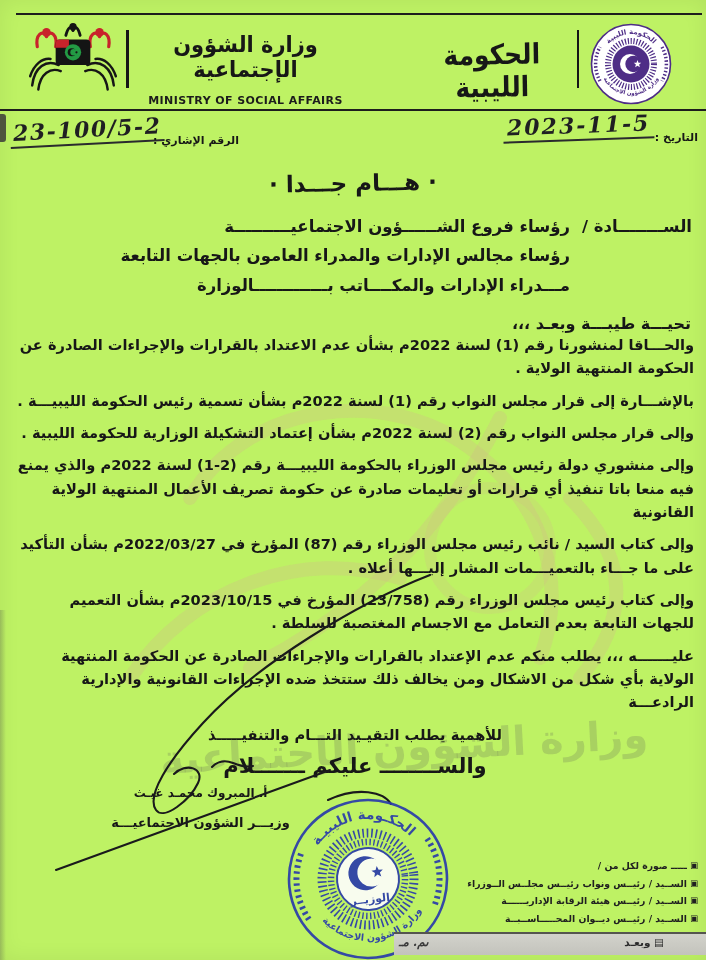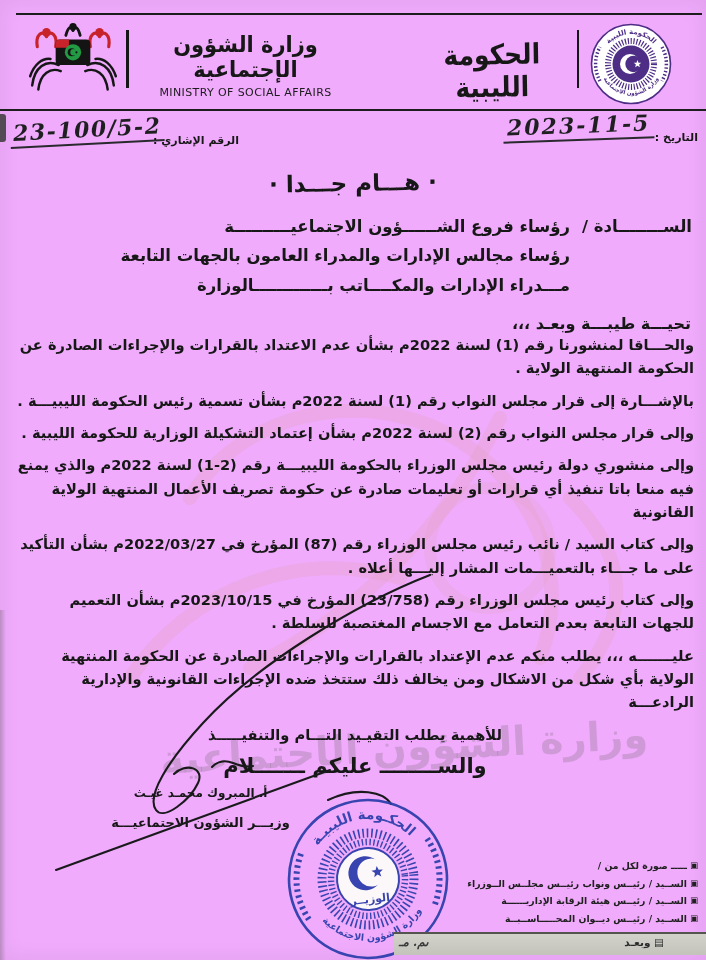--- a/index.html
+++ b/index.html
@@ -1,31 +1,31 @@
 <!DOCTYPE html>
 <html lang="ar"><head>
 <meta charset="utf-8">
 <style>
   html,body{margin:0;padding:0;background:#e8e8e4;}
   .page{
     position:relative;width:706px;height:960px;margin:0 auto;
-    background:#f0abfc;overflow:hidden;
+    background:#bef264;overflow:hidden;
     font-family:"DejaVu Sans","Liberation Sans",sans-serif;
     color:#171717;
     box-shadow:inset 0 0 22px rgba(0,0,0,0.07);
   }
   .rule{position:absolute;background:#1d1d1d;}
   .rule-top{top:13px;left:16px;width:686px;height:2px;}
   .rule-header{top:109px;left:0;width:706px;height:2px;}
   .vdiv{position:absolute;width:2.5px;background:#161616;}
   
   .logo{position:absolute;left:22px;top:20px;}
   .ministry-titles{position:absolute;left:138px;top:33px;width:215px;text-align:center;}
   .ministry-ar{font-size:21px;font-weight:bold;letter-spacing:0.5px;transform:scaleY(1.05);}
-  .ministry-en{font-size:11px;font-weight:normal;letter-spacing:0.4px;margin-top:5px;color:#1c1c1c;}
+  .ministry-en{font-size:11px;font-weight:bold;letter-spacing:0.4px;margin-top:13px;color:#1c1c1c;}
   .gov-name{position:absolute;left:412px;top:42px;width:160px;text-align:center;
     font-size:25px;font-weight:bold;transform:scaleY(1.12) rotate(-1deg);}
   .seal{position:absolute;left:590px;top:23px;}
   
   .hand{font-family:"DejaVu Serif","Liberation Serif",serif;font-style:italic;font-weight:bold;color:#1f1f22;}
   .ref-value{position:absolute;left:10px;top:116px;font-size:22px;letter-spacing:1.5px;
     transform:rotate(-3deg);border-bottom:2px solid #2a2a2e;padding:0 3px 1px;}
   .ref-label{position:absolute;left:153px;top:134px;font-size:11px;font-weight:bold;direction:rtl;}
   .date-value{position:absolute;right:52px;top:112px;font-size:22px;letter-spacing:2px;
     transform:rotate(-2deg);border-bottom:2px solid #2a2a2e;padding:0 4px 1px;}

